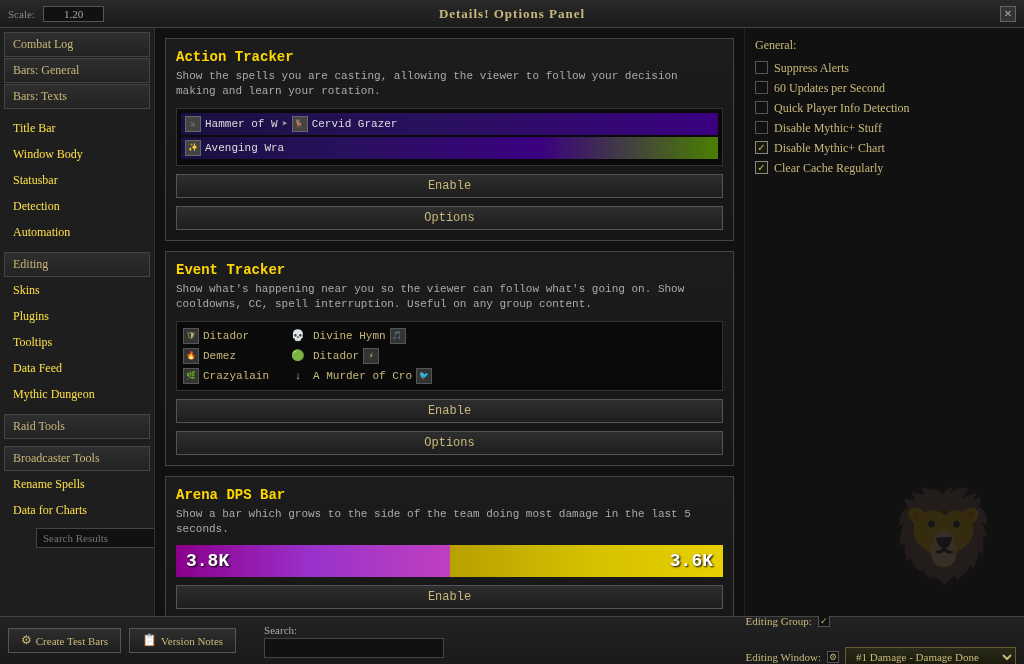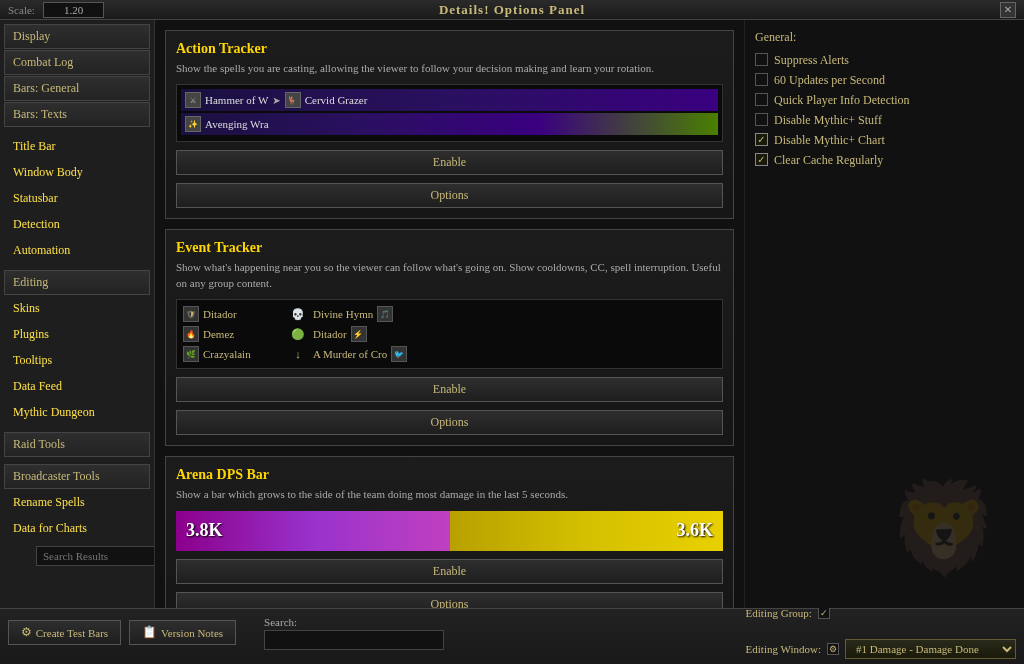--- a/index.html
+++ b/index.html
@@ -10,21 +10,21 @@
       font-family: 'Times New Roman', serif;
       font-size: 12px;
       color: #c8b97a;
       overflow: hidden;
     }
 
     
     .title-bar {
       background: linear-gradient(to bottom, #2a2a2a, #1a1a1a);
       border-bottom: 1px solid #444;
-      height: 20px;
+      height: 28px;
       display: flex;
       align-items: center;
       justify-content: space-between;
       padding: 0 8px;
     }
     .title-bar-left {
       display: flex;
       align-items: center;
       gap: 8px;
       color: #888;
@@ -114,20 +114,21 @@
       overflow-y: auto;
       background: #111;
     }
 
     
     .section-card {
       border: 1px solid #444;
       background: linear-gradient(to bottom, #1c1c1c, #161616);
       margin-bottom: 10px;
       padding: 10px;
+      font-family: Liberation Mono, monospace;
     }
     .section-title {
       color: #ffd700;
       font-size: 14px;
       font-weight: bold;
       margin-bottom: 4px;
     }
     .section-desc {
       color: #aaa;
       font-size: 11px;
@@ -208,21 +209,21 @@
       display: flex;
       align-items: center;
       justify-content: center;
     }
     .skull-icon { color: #888; }
     .heal-icon { color: #44ff44; }
 
     
     .arena-bar-preview {
       display: flex;
-      height: 40px;
+      height: 32px;
       margin-bottom: 8px;
       text-align: center;
     }
     .arena-bar-left {
       flex: 1;
       background: linear-gradient(to right, #8b008b, #9932cc, #c040c0);
       display: flex;
       align-items: center;
       padding-left: 10px;
     }
@@ -402,21 +403,20 @@
   </div>
   <span class="title-bar-title">Details! Options Panel</span>
   <div class="title-bar-close">✕</div>
 </div>
 
 <div class="main-layout">
 
   <div class="sidebar">
     
     <div id="sidebar-items">
-        <div class="sidebar-item header">Display</div>
         <div class="sidebar-item header">Combat Log</div>
         <div class="sidebar-item header">Bars: General</div>
         <div class="sidebar-item header">Bars: Texts</div>
         <div class="sidebar-separator"></div>
         <div class="sidebar-item">Title Bar</div>
         <div class="sidebar-item">Window Body</div>
         <div class="sidebar-item">Statusbar</div>
         <div class="sidebar-item">Detection</div>
         <div class="sidebar-item">Automation</div>
         <div class="sidebar-separator"></div>

